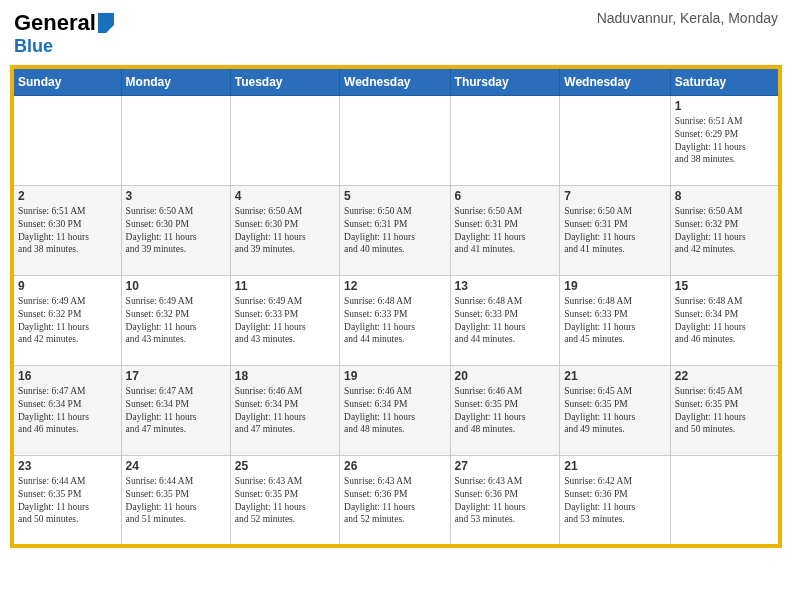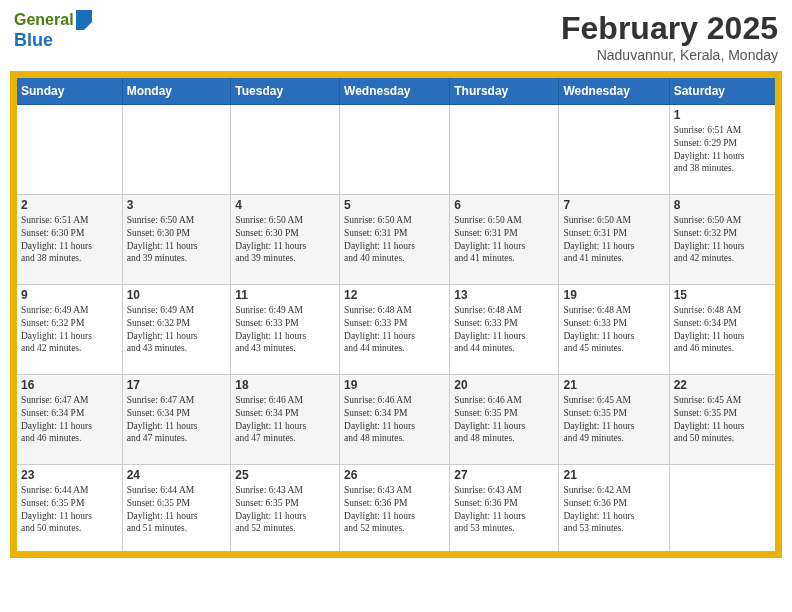--- a/index.html
+++ b/index.html
@@ -16,23 +16,23 @@
       align-items: flex-start;
       margin-bottom: 8px;
       padding: 0 4px;
     }
     .logo {
       display: flex;
       flex-direction: column;
       align-items: flex-start;
     }
     .logo-general {
-      font-size: 16px;
-      font-weight: bold;
-      color: #4d7c0f;
+      font-size: 22px;
+      font-weight: bold;
+      color: #000000;
     }
     .logo-blue {
       font-size: 18px;
       font-weight: bold;
       color: #1a6fba;
     }
     .title-block {
       text-align: right;
     }
     .month-title {
@@ -40,21 +40,21 @@
       font-weight: bold;
       color: #333;
     }
     .location {
       font-size: 14px;
       color: #555;
     }
     .calendar {
       width: 100%;
       border-collapse: collapse;
-      border: 7px solid #eab308;
+      border: 4px solid #eab308;
     }
     .calendar th {
       background: #2a6ebb;
       color: #fff;
       font-size: 12px;
       font-weight: bold;
       padding: 6px 4px;
       text-align: left;
       border: 1px solid #1a5da0;
     }
@@ -97,21 +97,20 @@
       <span class="logo-general">General</span>
       <span style="display:inline-block;width:16px;height:20px;margin-left:2px;vertical-align:middle;">
         <svg viewBox="0 0 16 20" width="16" height="20">
           <polygon points="0,0 16,0 16,12 8,20 0,20" fill="#1a6fba"></polygon>
         </svg>
       </span>
     </div>
     <span class="logo-blue">Blue</span>
   </div>
   <div class="title-block">
-    <div class="month-title">February 2025</div>
     <div class="location">Naduvannur, Kerala, Monday</div>
   </div>
 </div>
 
 <table class="calendar">
   <thead>
     <tr>
     <th>Sunday</th>
         <th>Monday</th>
         <th>Tuesday</th>

